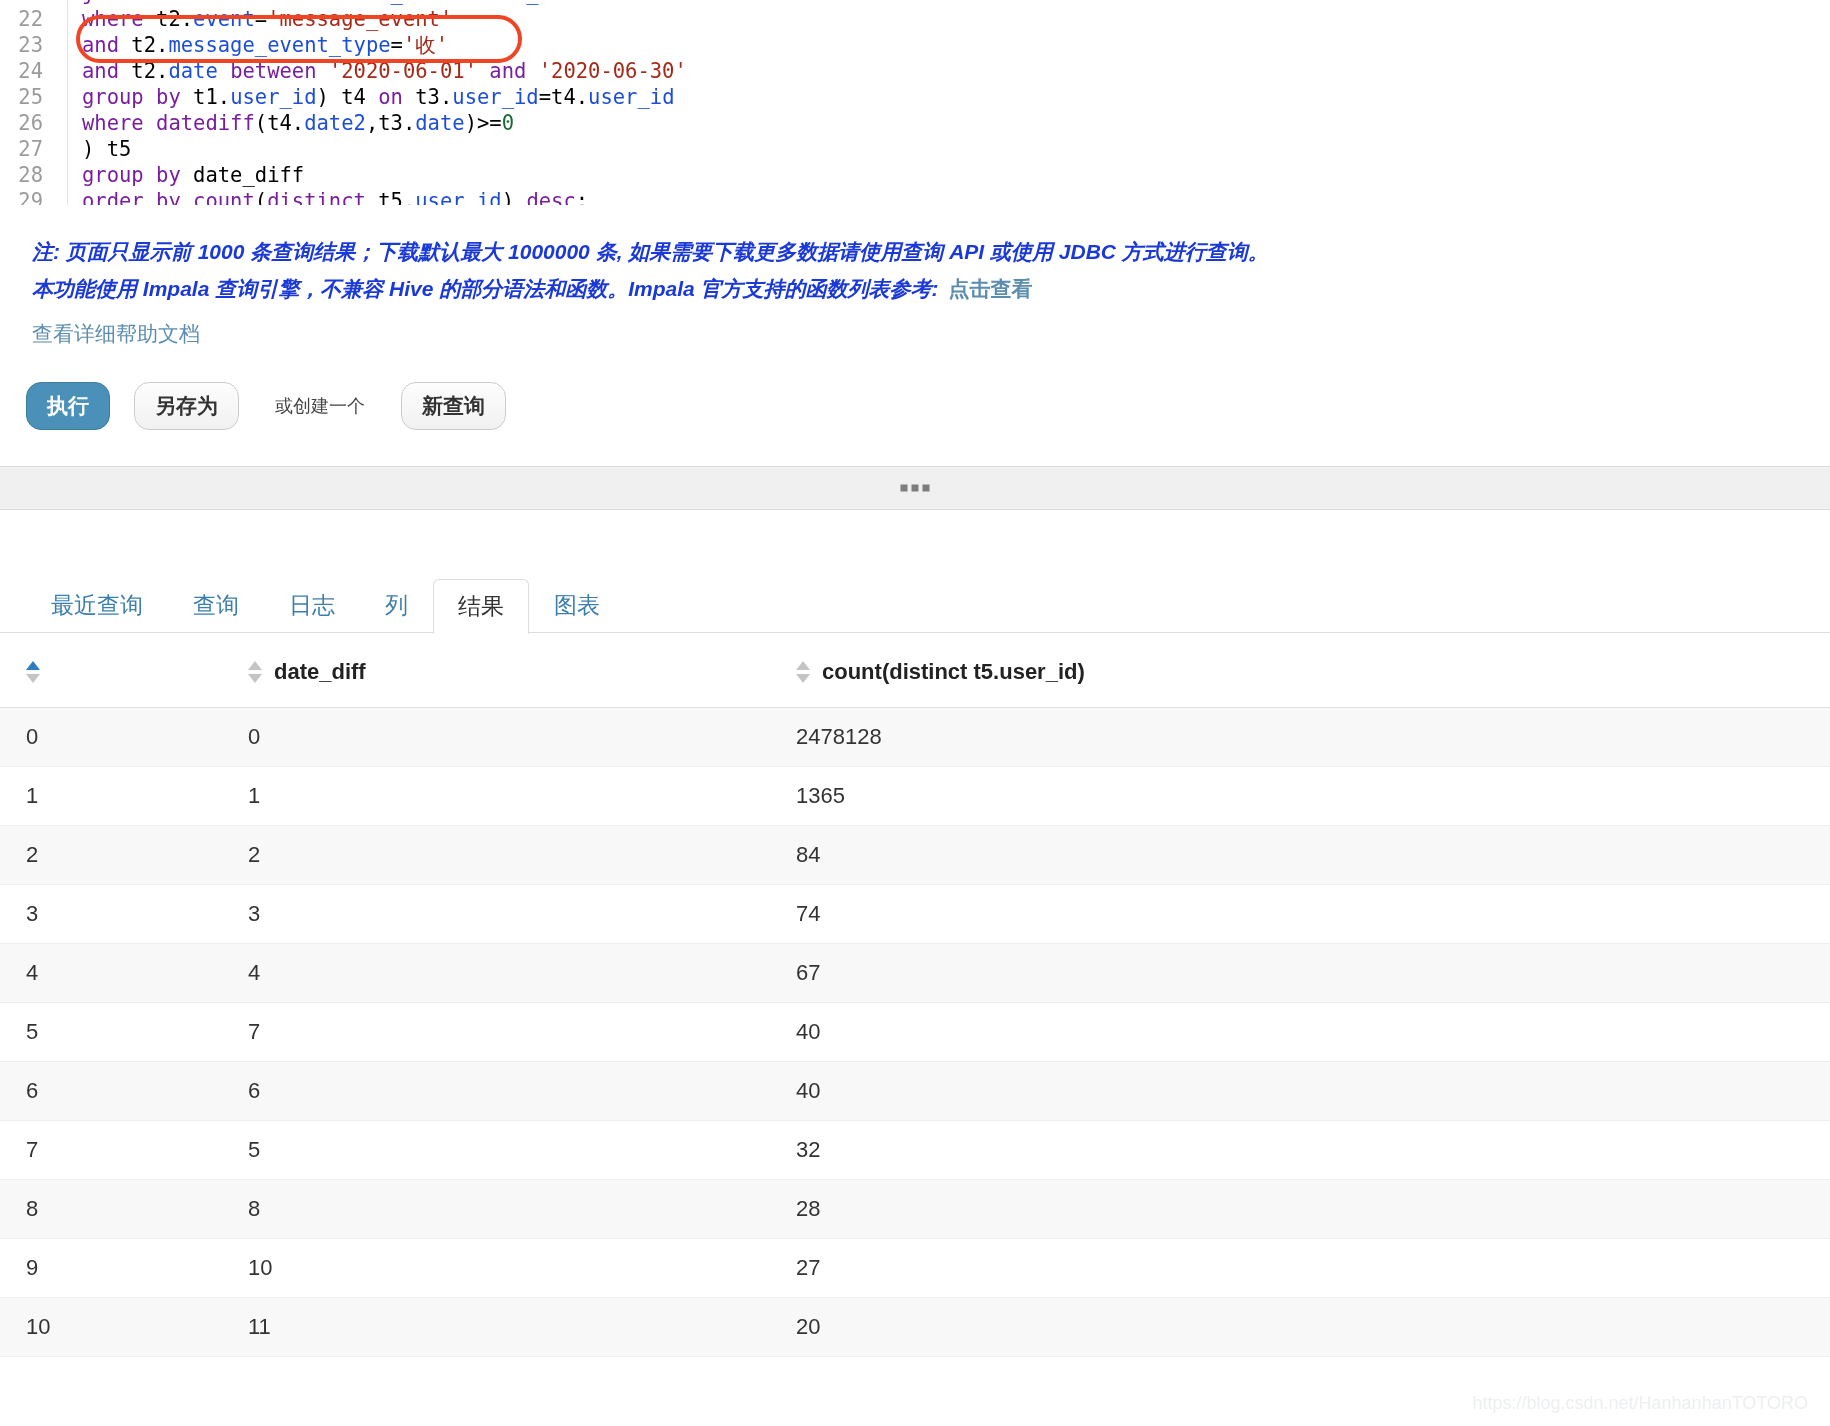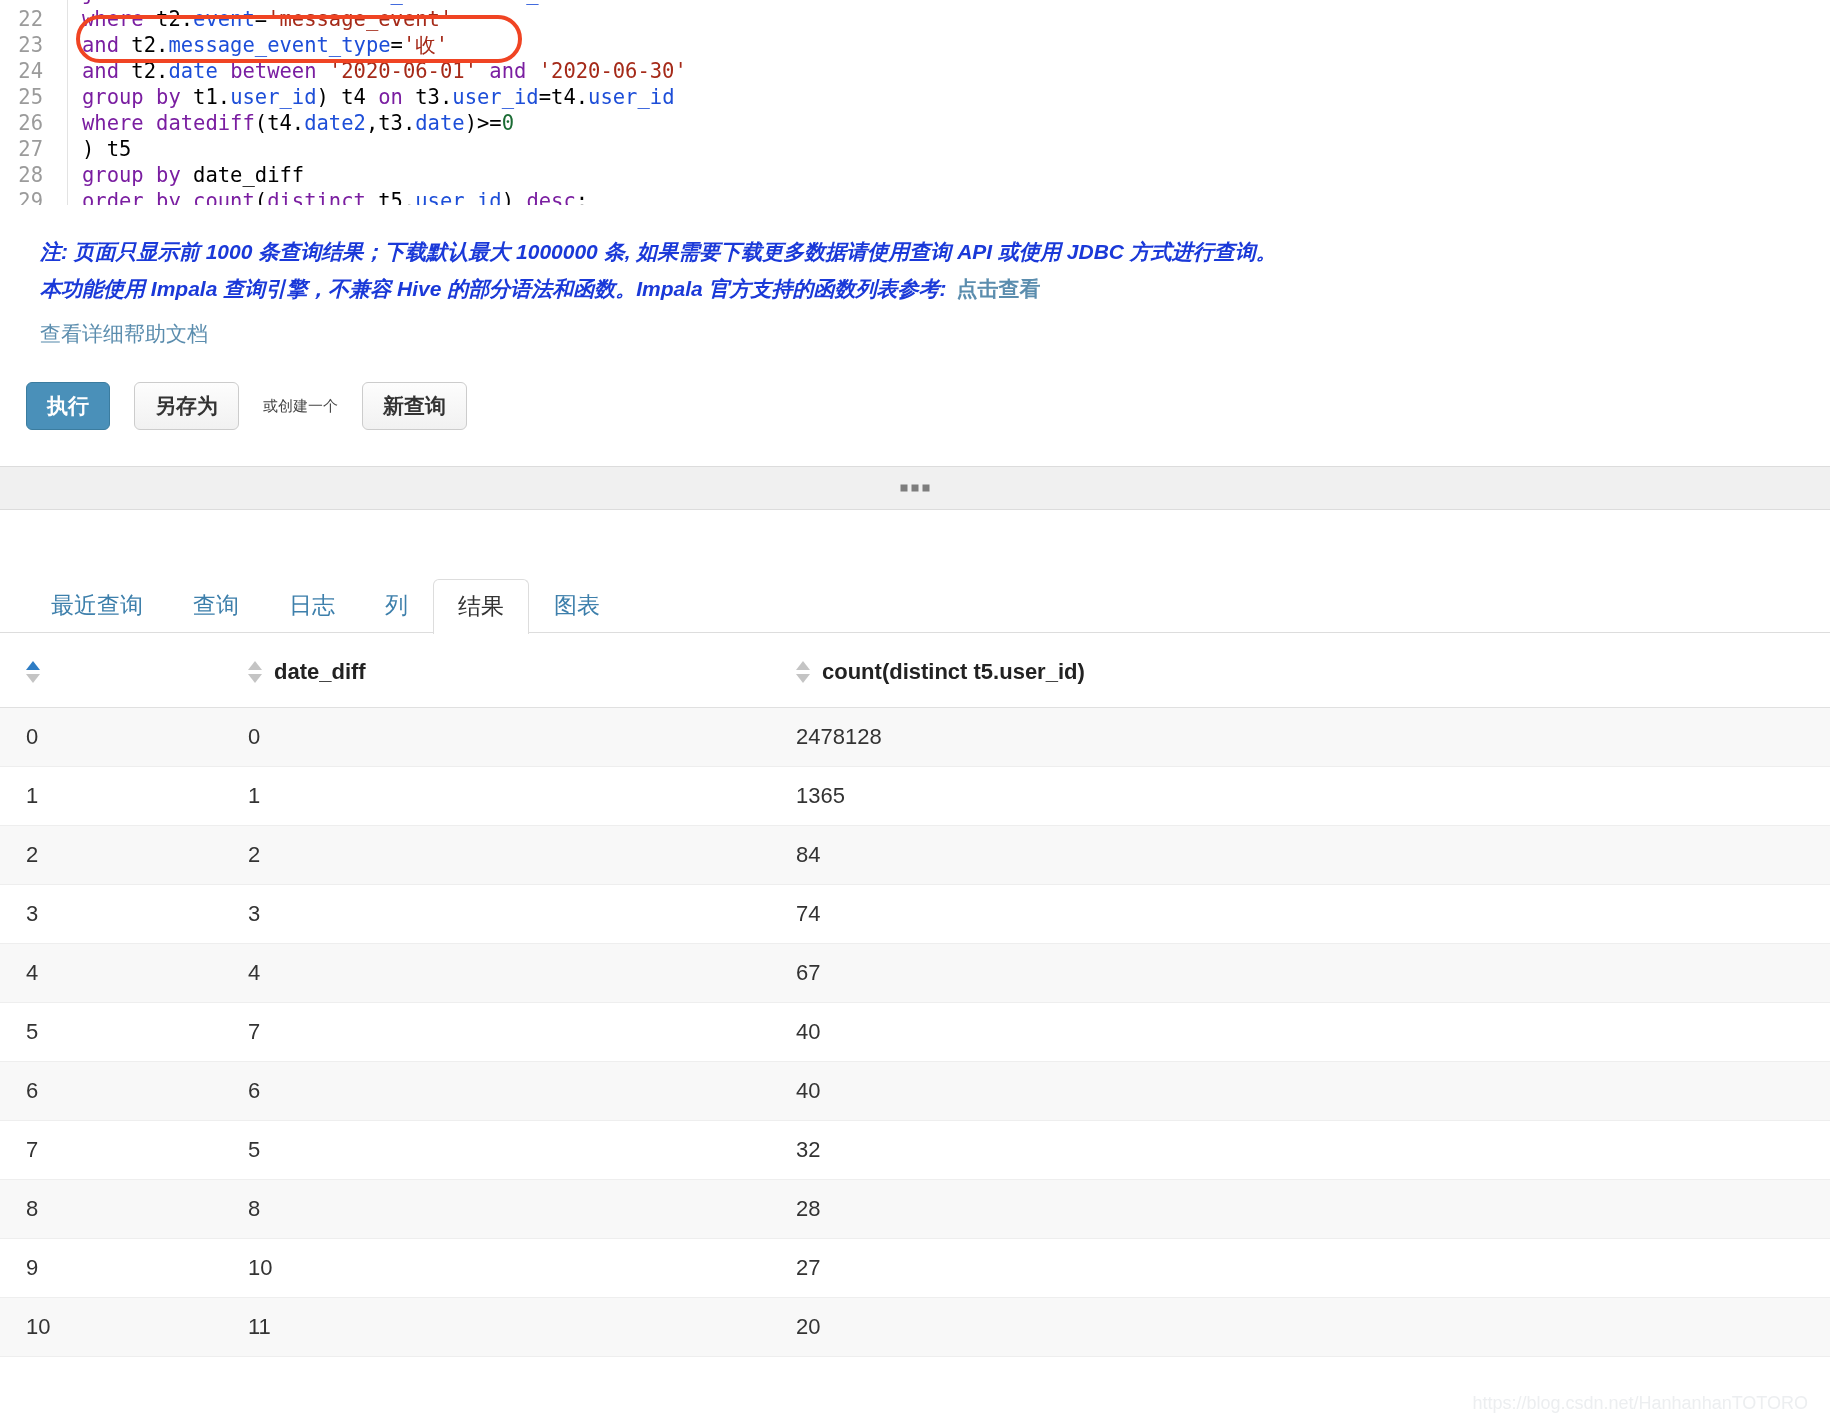--- a/index.html
+++ b/index.html
@@ -67,21 +67,21 @@
     width: 446px;
     height: 48px;
     border: 4px solid #f04423;
     border-radius: 26px;
     box-sizing: border-box;
     pointer-events: none;
   }
 
   
   .notes {
-    padding: 28px 0 0 40px;
+    padding: 28px 0 0 32px;
   }
   .note-line {
     font-style: italic;
     font-weight: bold;
     color: #1a39d8;
     font-size: 21px;
     line-height: 37px;
     white-space: nowrap;
   }
   .note-link {
@@ -102,21 +102,21 @@
   
   .btn-row {
     display: flex;
     align-items: center;
     padding: 30px 0 0 26px;
     gap: 0;
   }
   .btn {
     font-size: 21px;
     font-weight: bold;
-    border-radius: 6px;
+    border-radius: 15px;
     box-sizing: border-box;
     cursor: pointer;
     display: inline-flex;
     align-items: center;
     justify-content: center;
     height: 48px;
     padding: 8px 20px;
     font-family: "Liberation Sans", sans-serif;
   }
   .btn-primary {
@@ -124,23 +124,23 @@
     border: 1px solid #3b7c9f;
     color: #ffffff;
   }
   .btn-default {
     background: linear-gradient(#fdfdfd, #f1f1f1);
     border: 1px solid #cccccc;
     color: #333333;
   }
   .btn-gap-1 { margin-left: 24px; }
   .btn-sep-text {
-    font-size: 15px;
+    font-size: 18px;
     color: #444444;
-    margin: 0 24px;
+    margin: 0 36px;
     white-space: nowrap;
   }
 
   
   .splitter {
     margin-top: 36px;
     height: 42px;
     background: #f0f0f0;
     border-top: 1px solid #dcdcdc;
     border-bottom: 1px solid #dcdcdc;

